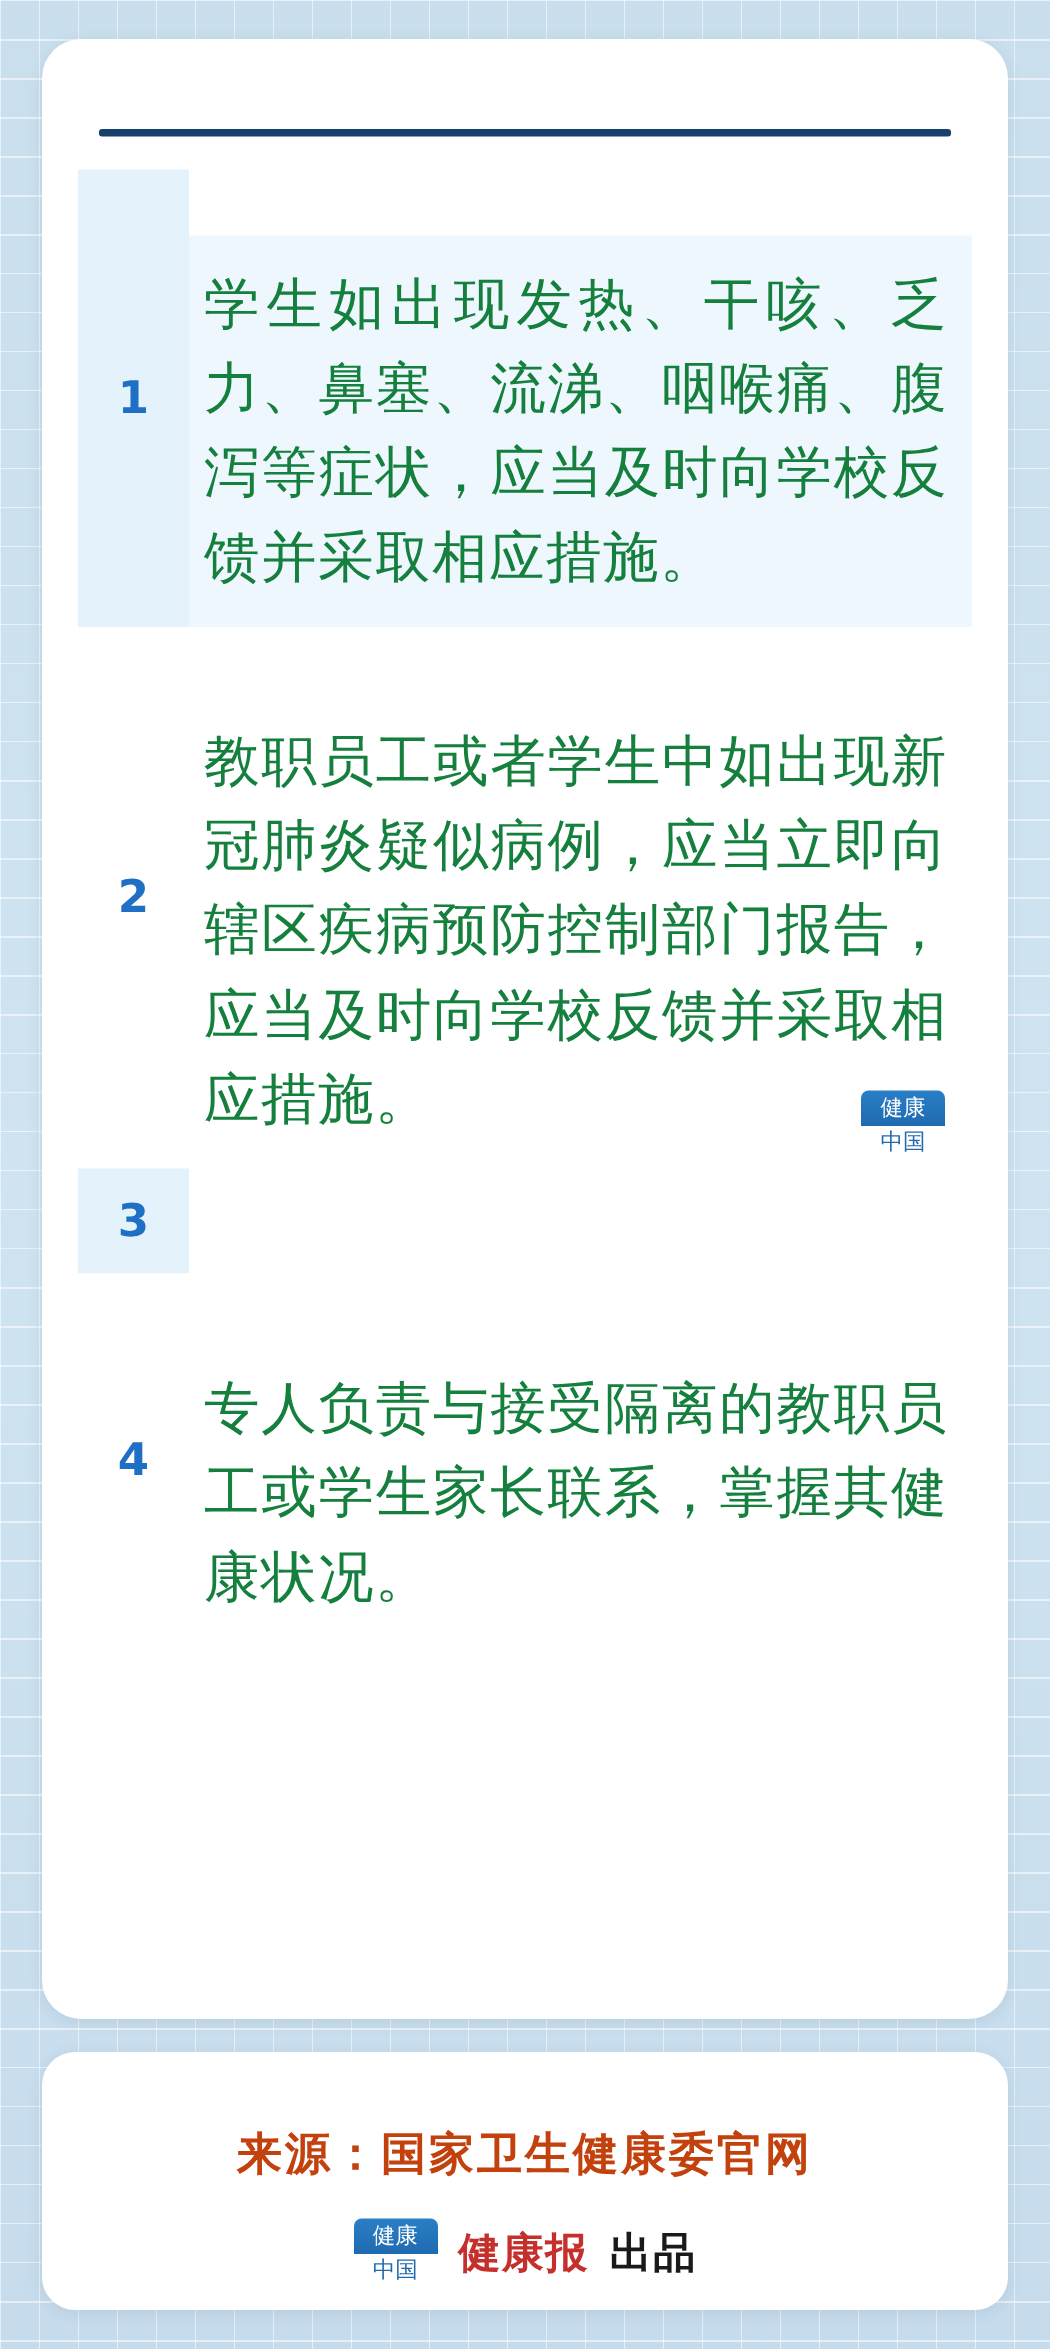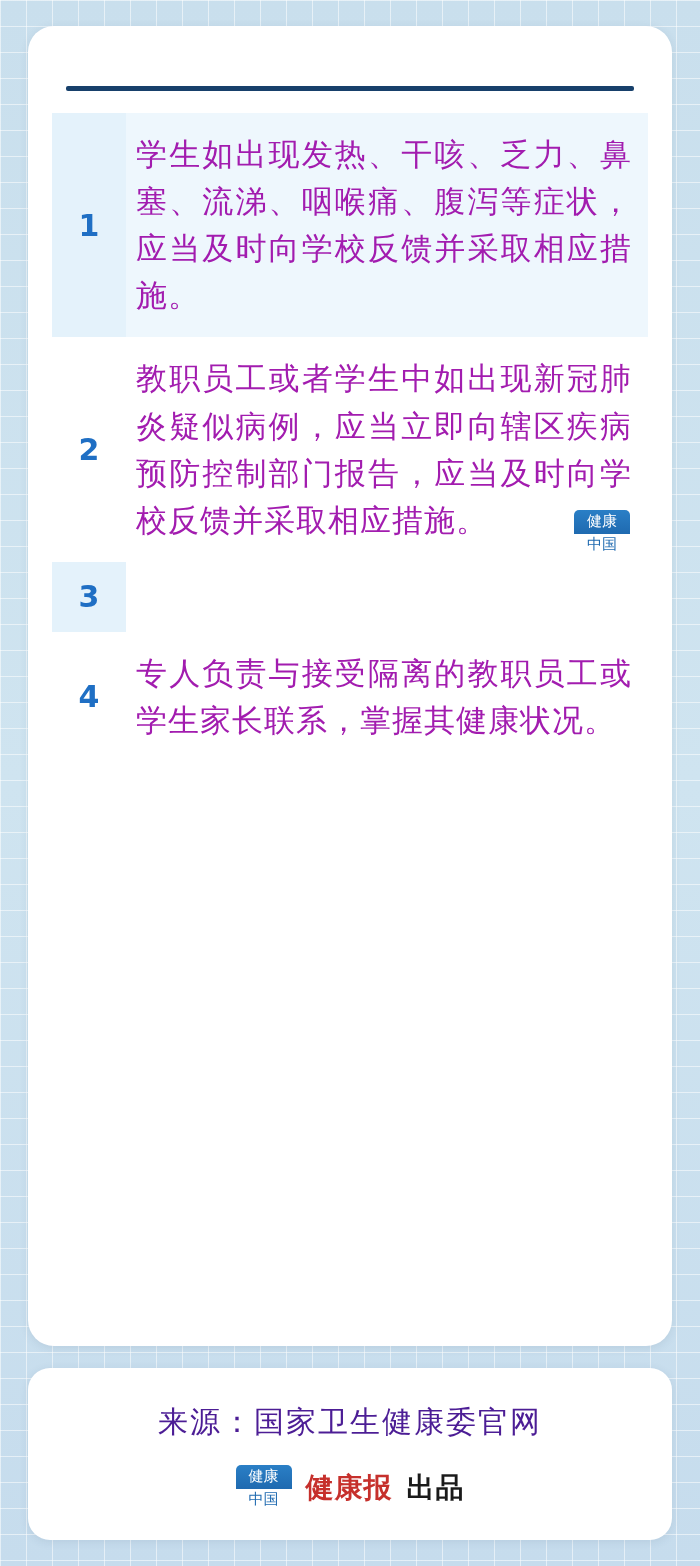--- a/index.html
+++ b/index.html
@@ -80,26 +80,27 @@
     justify-content: center;
     font-family: "DejaVu Sans", sans-serif;
     font-weight: 700;
     font-size: 30px;
     color: #1f6fc4;
   }
   .text-cell {
     flex: 1 1 auto;
     padding: 18px 16px 18px 10px;
     font-family: "DejaVu Sans", sans-serif;
-    font-size: 31px;
+    font-size: 37px;
     line-height: 1.52;
     letter-spacing: 1px;
-    color: #a21caf;
+    color: #15803d;
     text-align: justify;
     text-justify: inter-ideograph;
+    margin-top: 44px;
   }
 
   
   .badge {
     width: 56px;
     height: 46px;
     border-radius: 5px;
     background: linear-gradient(180deg, #2a7fc6 0%, #1f6ab0 52%, #ffffff 52%, #ffffff 100%);
     color: #ffffff;
     font-family: "DejaVu Sans", sans-serif;
@@ -130,23 +131,24 @@
     height: 172px;
     background: #ffffff;
     border-radius: 22px;
     box-shadow: 0 2px 10px rgba(40,70,100,0.10);
     text-align: center;
   }
   .source {
     padding-top: 34px;
     font-family: "DejaVu Sans", sans-serif;
     font-size: 30px;
-    font-weight: 400;
+    font-weight: 700;
     letter-spacing: 2px;
-    color: #4c1d95;
+    color: #c2410c;
+    margin-top: 14px;
   }
   .credit {
     margin-top: 22px;
     display: flex;
     align-items: center;
     justify-content: center;
     gap: 14px;
   }
   .credit .paper {
     font-family: "DejaVu Serif", serif;

